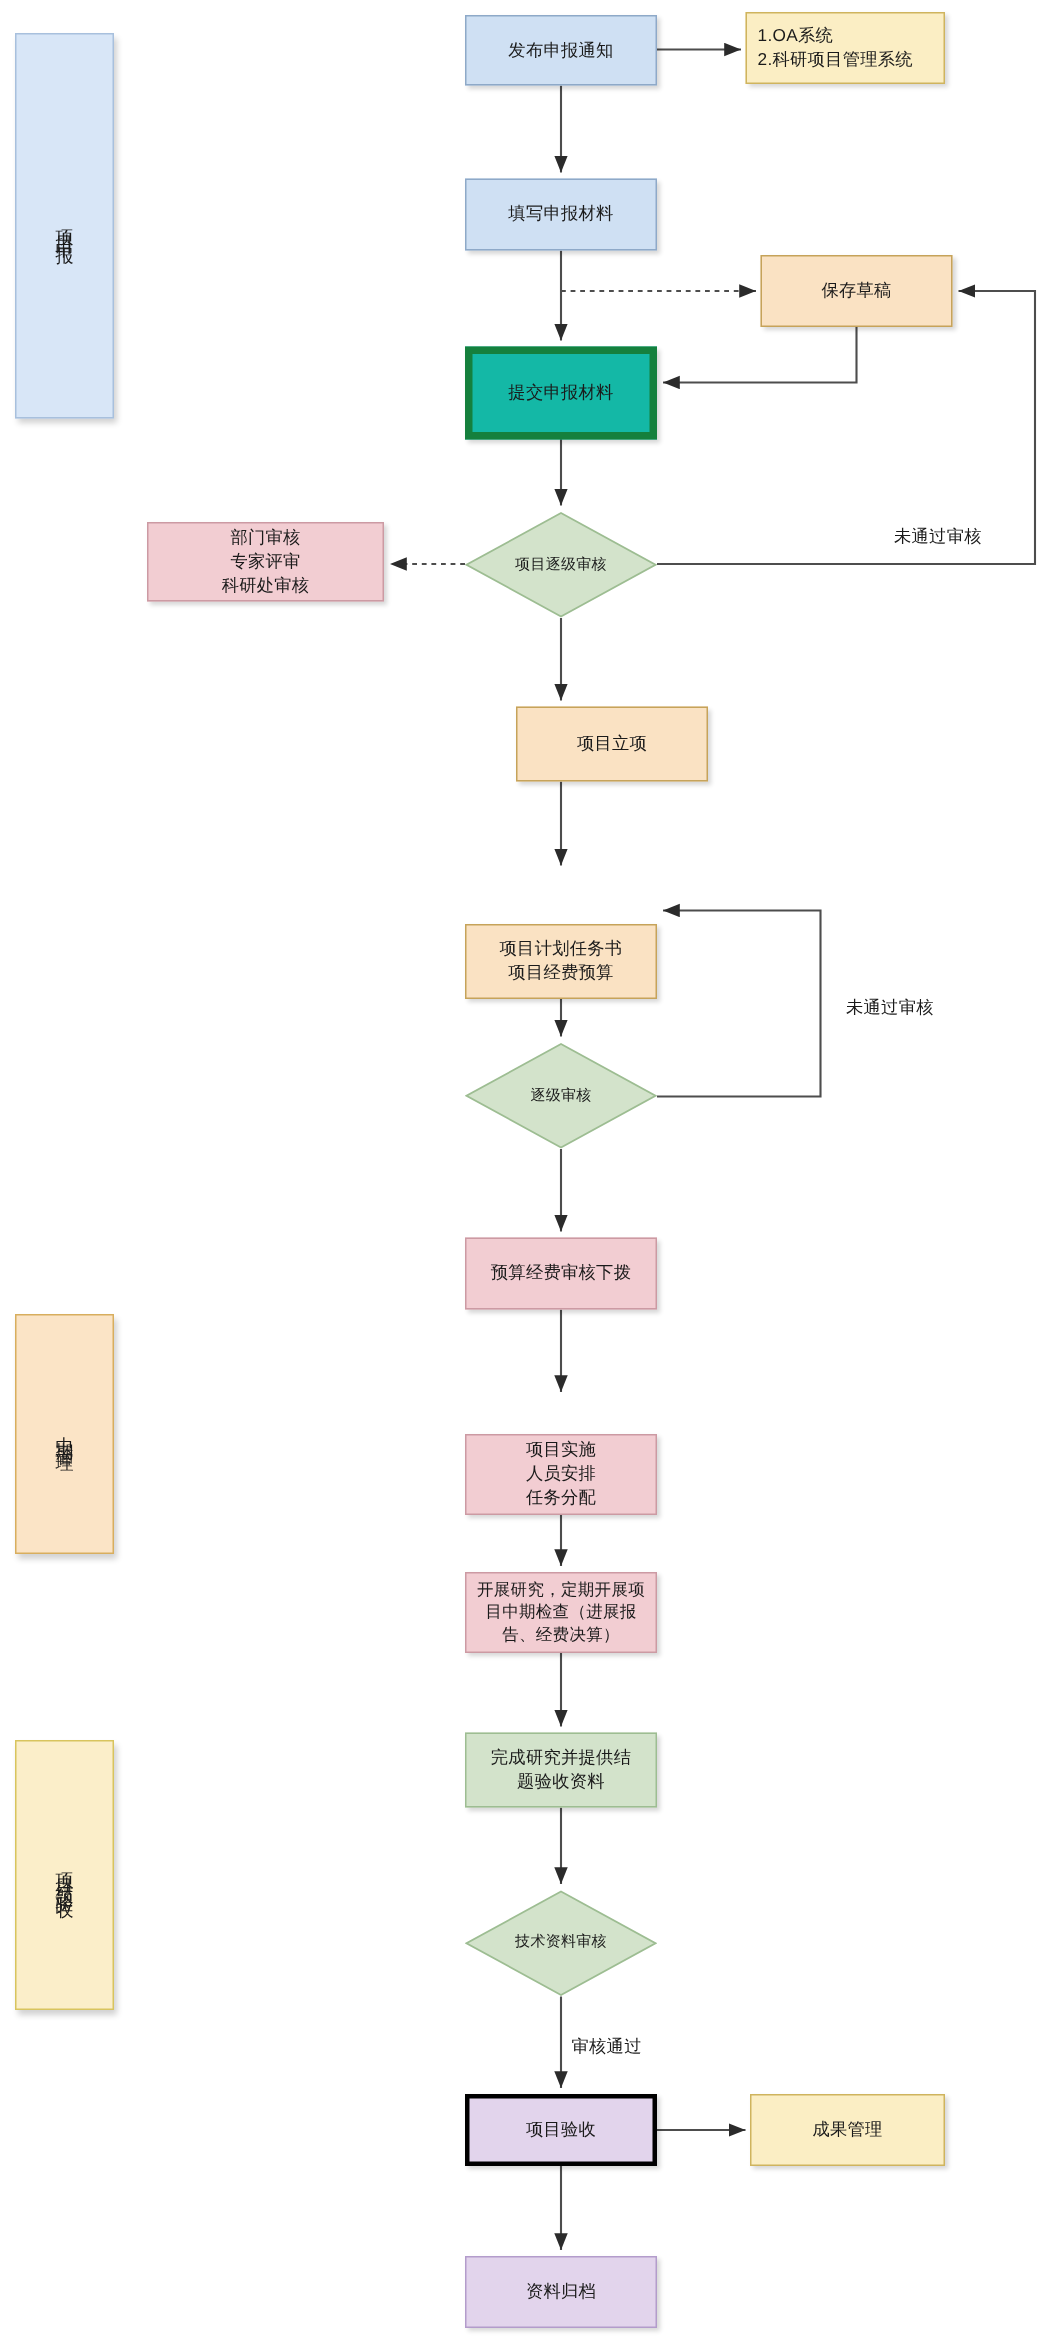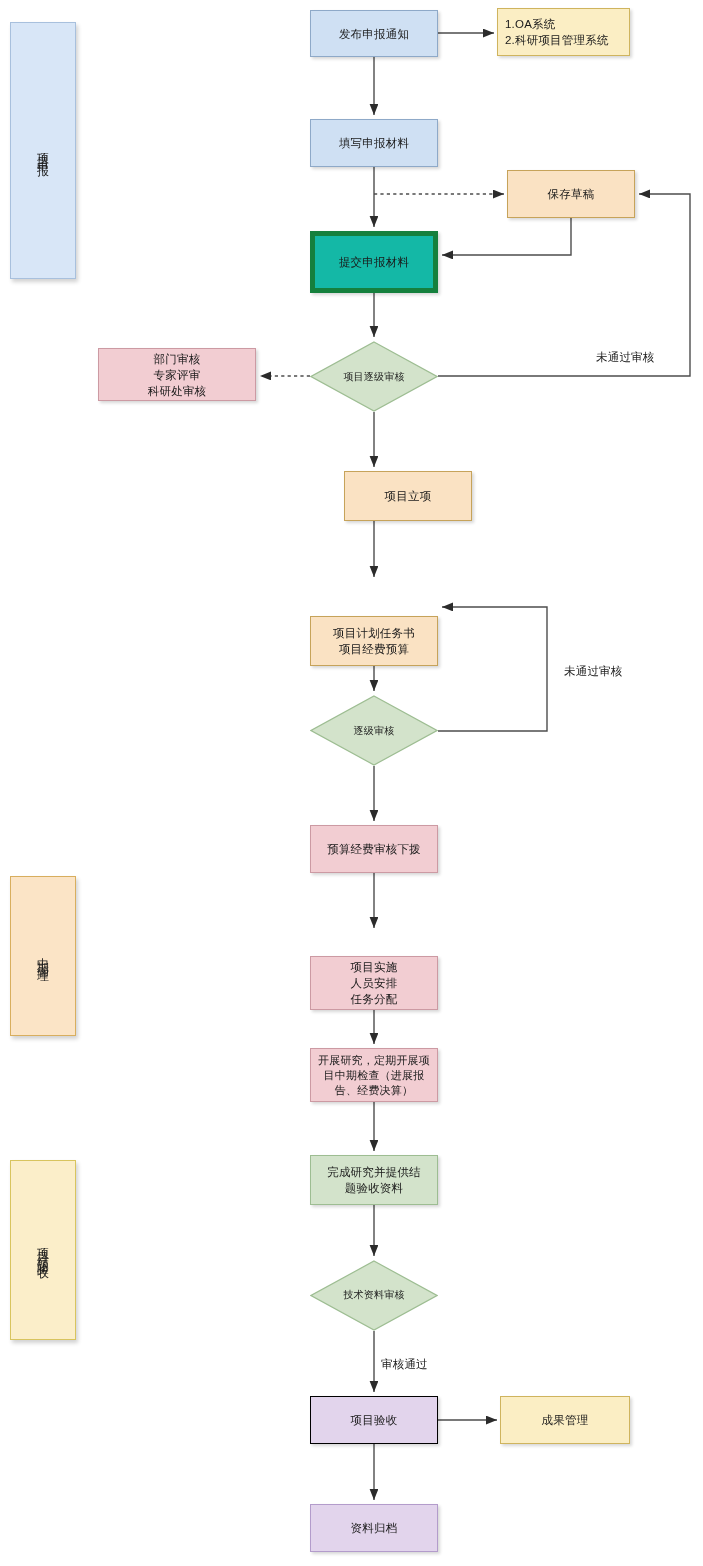--- a/index.html
+++ b/index.html
@@ -225,21 +225,21 @@
 题验收资料</div>
 
   <div class="diamond" style="left:310px; top:1260px; width:128px; height:71px;font-family:Liberation Mono, monospace;">
     <svg class="dshape" viewBox="0 0 128 71" preserveAspectRatio="none" xmlns="http://www.w3.org/2000/svg">
       <polygon points="64,1 127,35.5 64,70 1,35.5" fill="#d3e3cb" stroke="#9dbd92" stroke-width="1.2"></polygon>
     </svg>
     <div class="dlabel">技术资料审核</div>
   </div>
 
   <div class="node" style="left:310px; top:1396px; width:128px; height:48px;
-              background:#e2d4ec; border:1px solid #000000;">项目验收</div>
+              background:#e2d4ec; border:3px solid #000000;">项目验收</div>
 
   <div class="node" style="left:500px; top:1396px; width:130px; height:48px;
               background:#fbeec4; border:1px solid #cfb45e;">成果管理</div>
 
   <div class="node" style="left:310px; top:1504px; width:128px; height:48px;
               background:#e2d4ec; border:1px solid #b39ccb;">资料归档</div>
 
   <div class="edge-label" style="left:596px; top:350px;">未通过审核</div>
 
   <div class="edge-label" style="left:564px; top:664px;">未通过审核</div>

